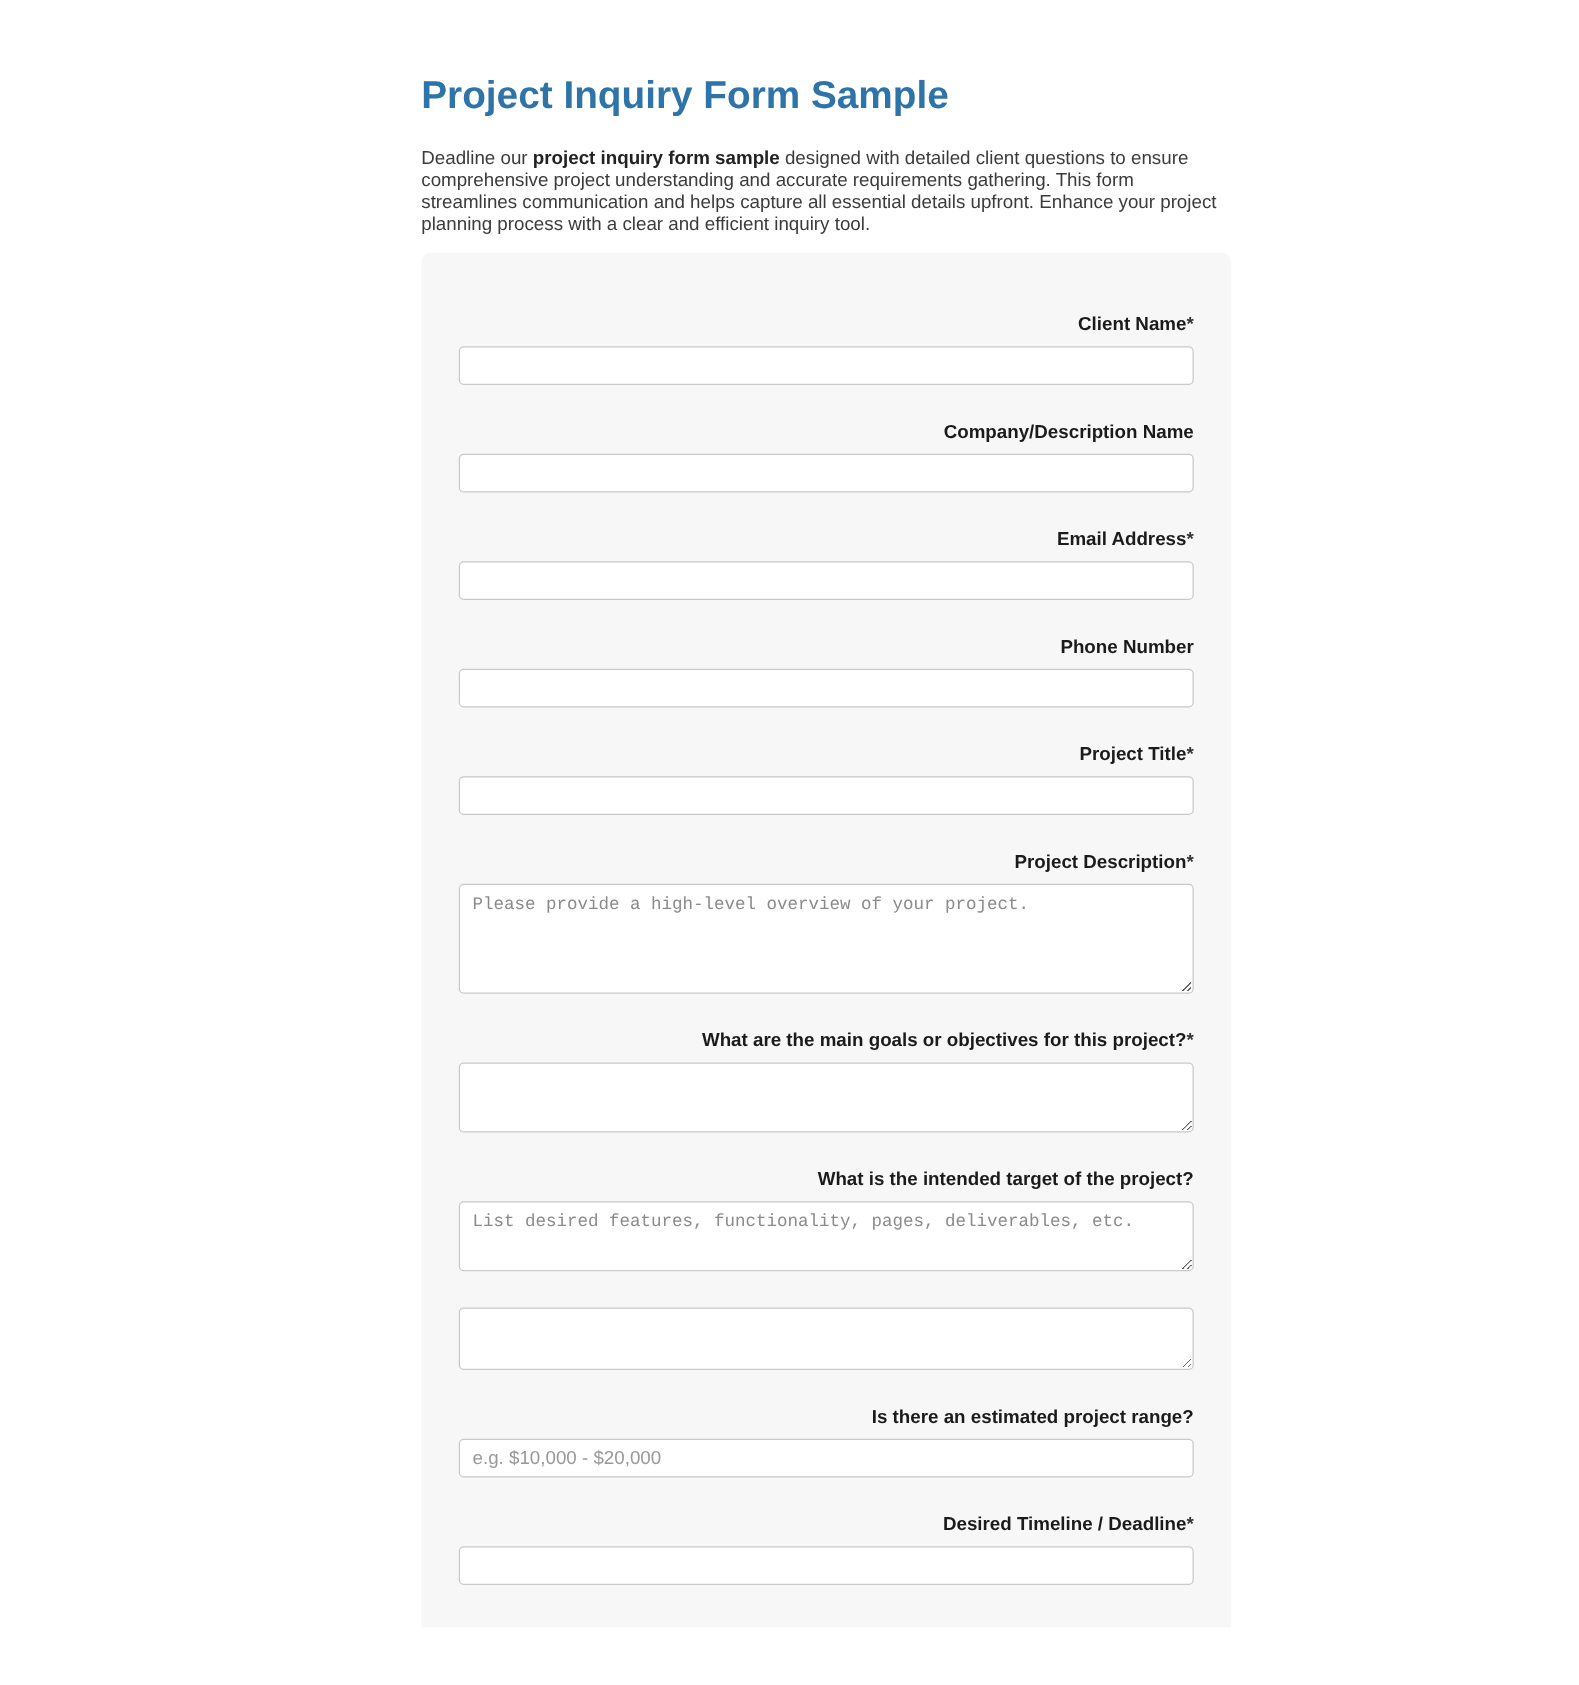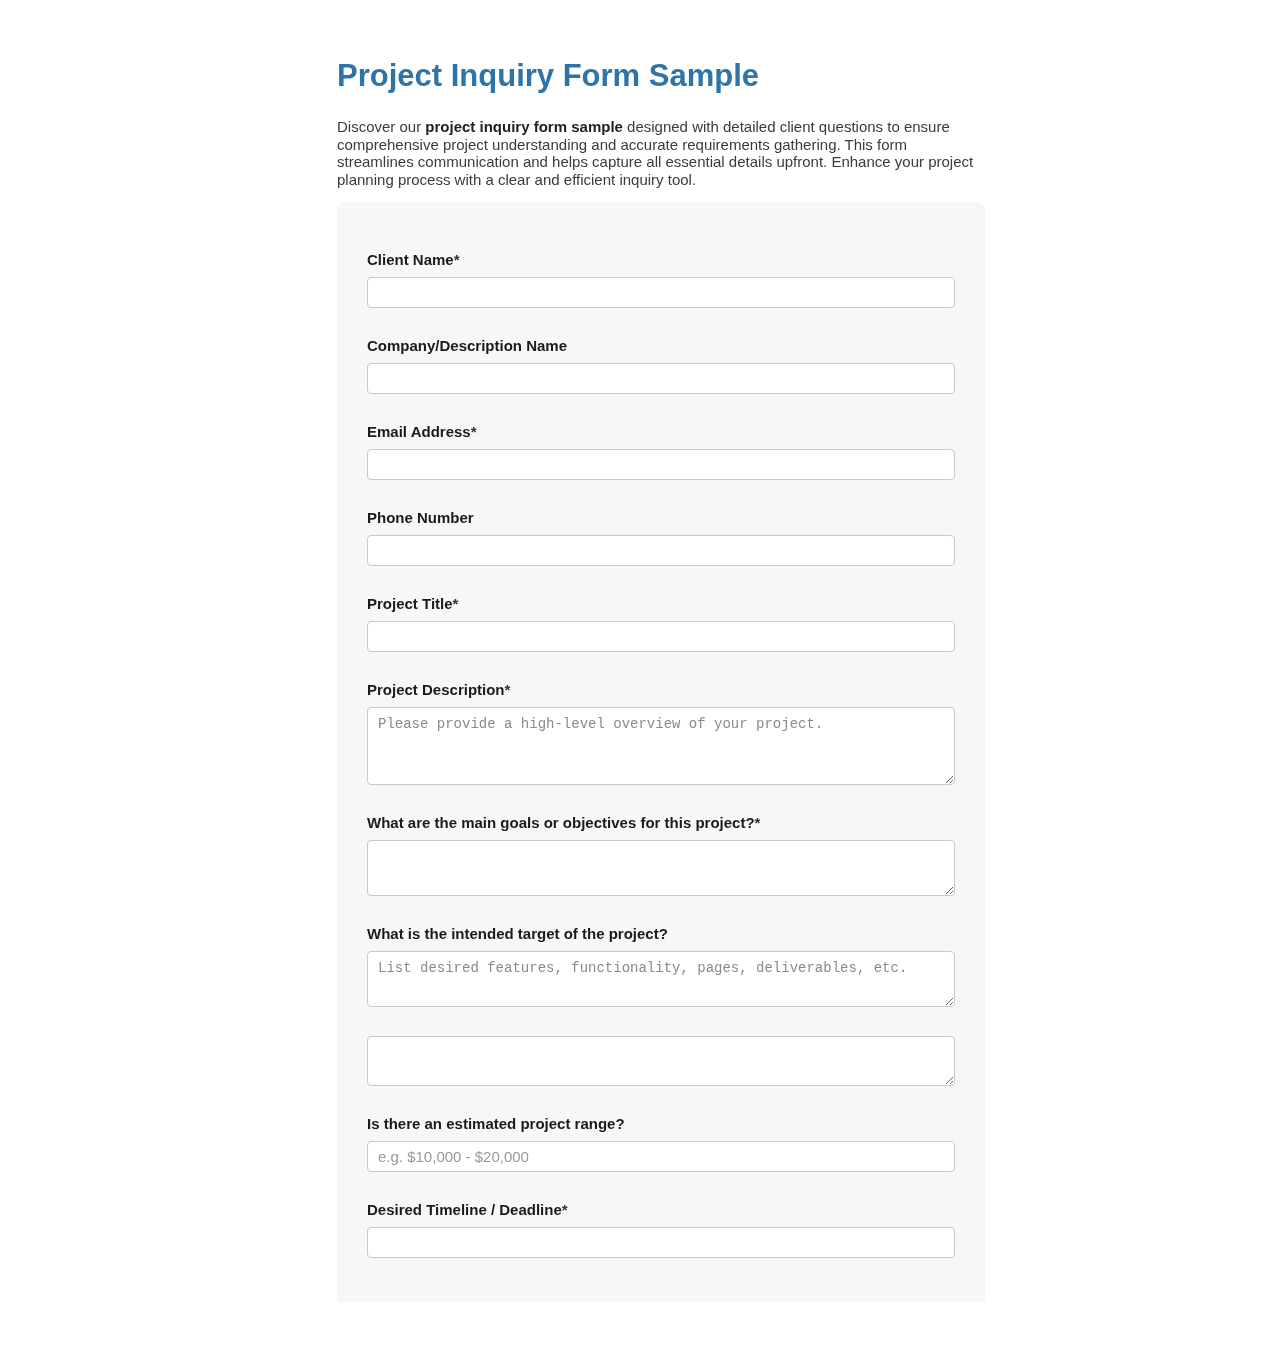--- a/index.html
+++ b/index.html
@@ -41,20 +41,21 @@
     background:var(--panel-bg);
     border-radius:8px;
     padding:49px 30px 60px 30px;
   }
   .field-group{margin:0 0 29px 0;}
   .field-label{
     display:block;
     font-size:15px;line-height:17px;
     font-weight:700;color:var(--label-text);
     margin:0 0 9px 0;
+    text-align:right;
   }
   .field-label .req{color:#333;font-weight:700;}
   .ti{
     display:block;width:100%;height:31px;
     background:#ffffff;
     border:1px solid var(--input-border);
     border-radius:4px;
     padding:4px 10px;
     font-family:"Liberation Sans", sans-serif;
     font-size:15px;color:#701a75;
@@ -65,31 +66,31 @@
     display:block;width:100%;
     background:#ffffff;
     border:1px solid var(--input-border);
     border-radius:4px;
     padding:7px 10px;
     font-family:"Liberation Mono","DejaVu Sans Mono", monospace;
     font-size:14px;line-height:19px;color:#333;
     resize:both;outline:none;
   }
   .ta::placeholder{color:var(--ph);opacity:1;}
-  .ta-lg{height:78px;}
+  .ta-lg{height:88px;}
   .ta-md{height:56px;}
   .ta-sm{height:50px;}
 </style>
 </head>
 <body>
 
 <div class="page-clip">
   <main class="content">
     <h1 class="page-title">Project Inquiry Form Sample</h1>
-    <p class="intro"><span>Discover our </span><strong>project inquiry form sample</strong><span> designed with detailed client questions to ensure comprehensive project understanding and accurate requirements gathering. This form streamlines communication and helps capture all essential details upfront. Enhance your project planning process with a clear and efficient inquiry tool.</span></p>
+    <p class="intro"><span>Deadline our </span><strong>project inquiry form sample</strong><span> designed with detailed client questions to ensure comprehensive project understanding and accurate requirements gathering. This form streamlines communication and helps capture all essential details upfront. Enhance your project planning process with a clear and efficient inquiry tool.</span></p>
     <section class="form-panel">
       <form id="inquiry-form">
           <div class="field-group">
             <label class="field-label">Client Name<span class="req">*</span></label>
             <input type="text" class="ti" placeholder="" style="">
           </div>
           <div class="field-group">
             <label class="field-label">Company/Description Name</label>
             <input type="text" class="ti" placeholder="" style="">
           </div>

